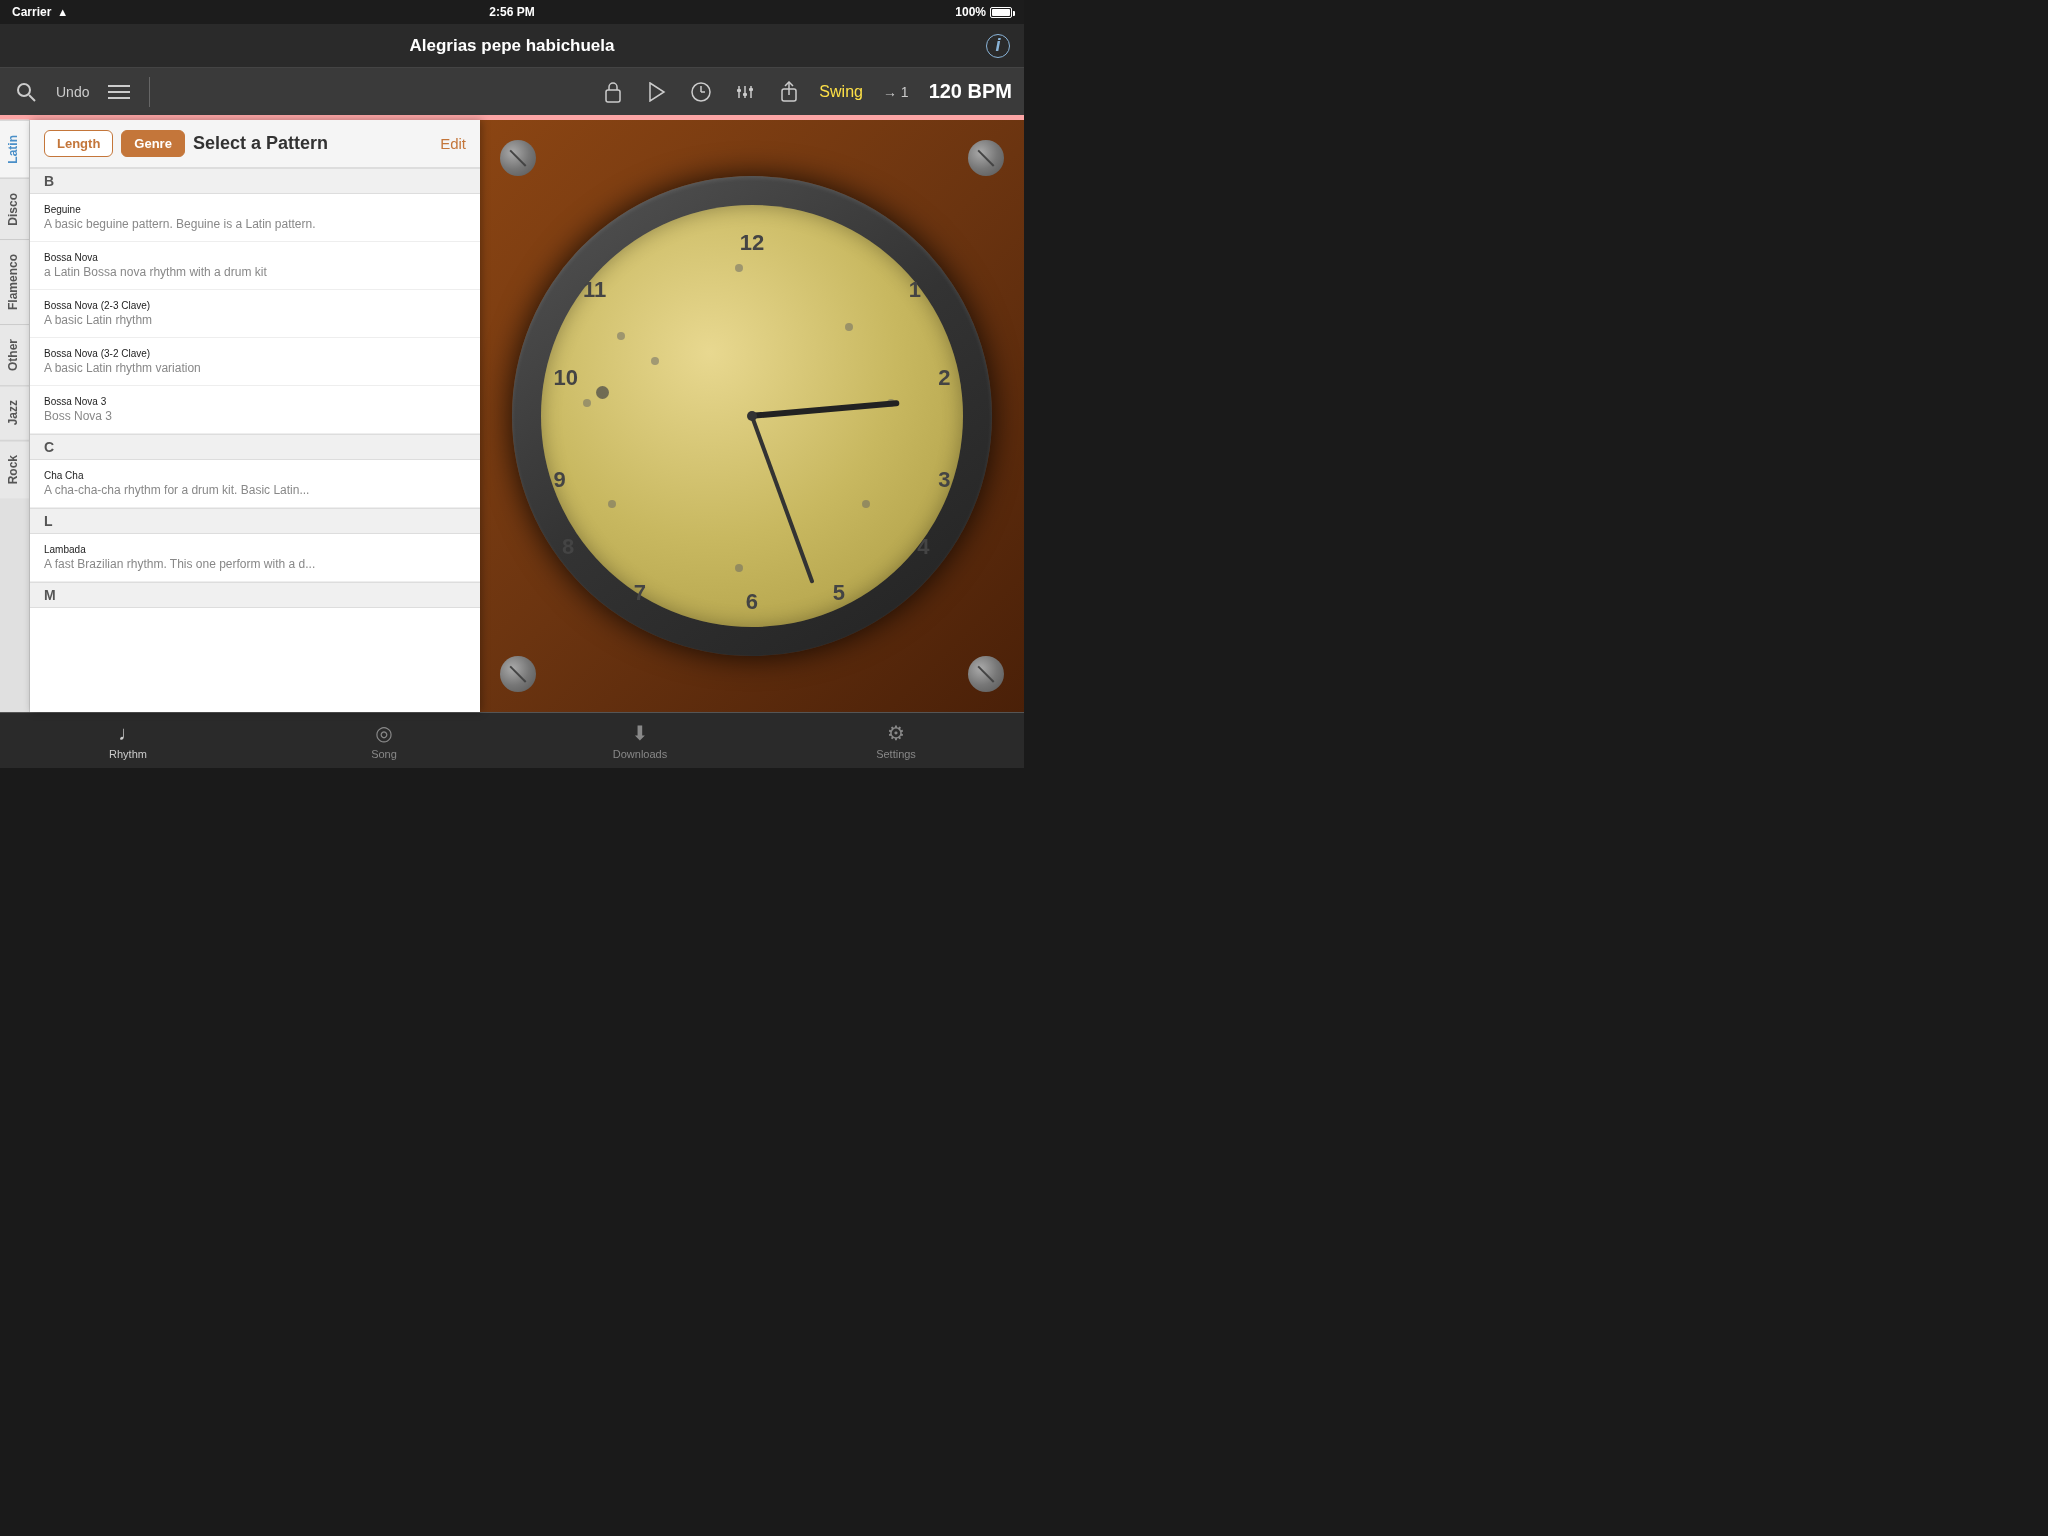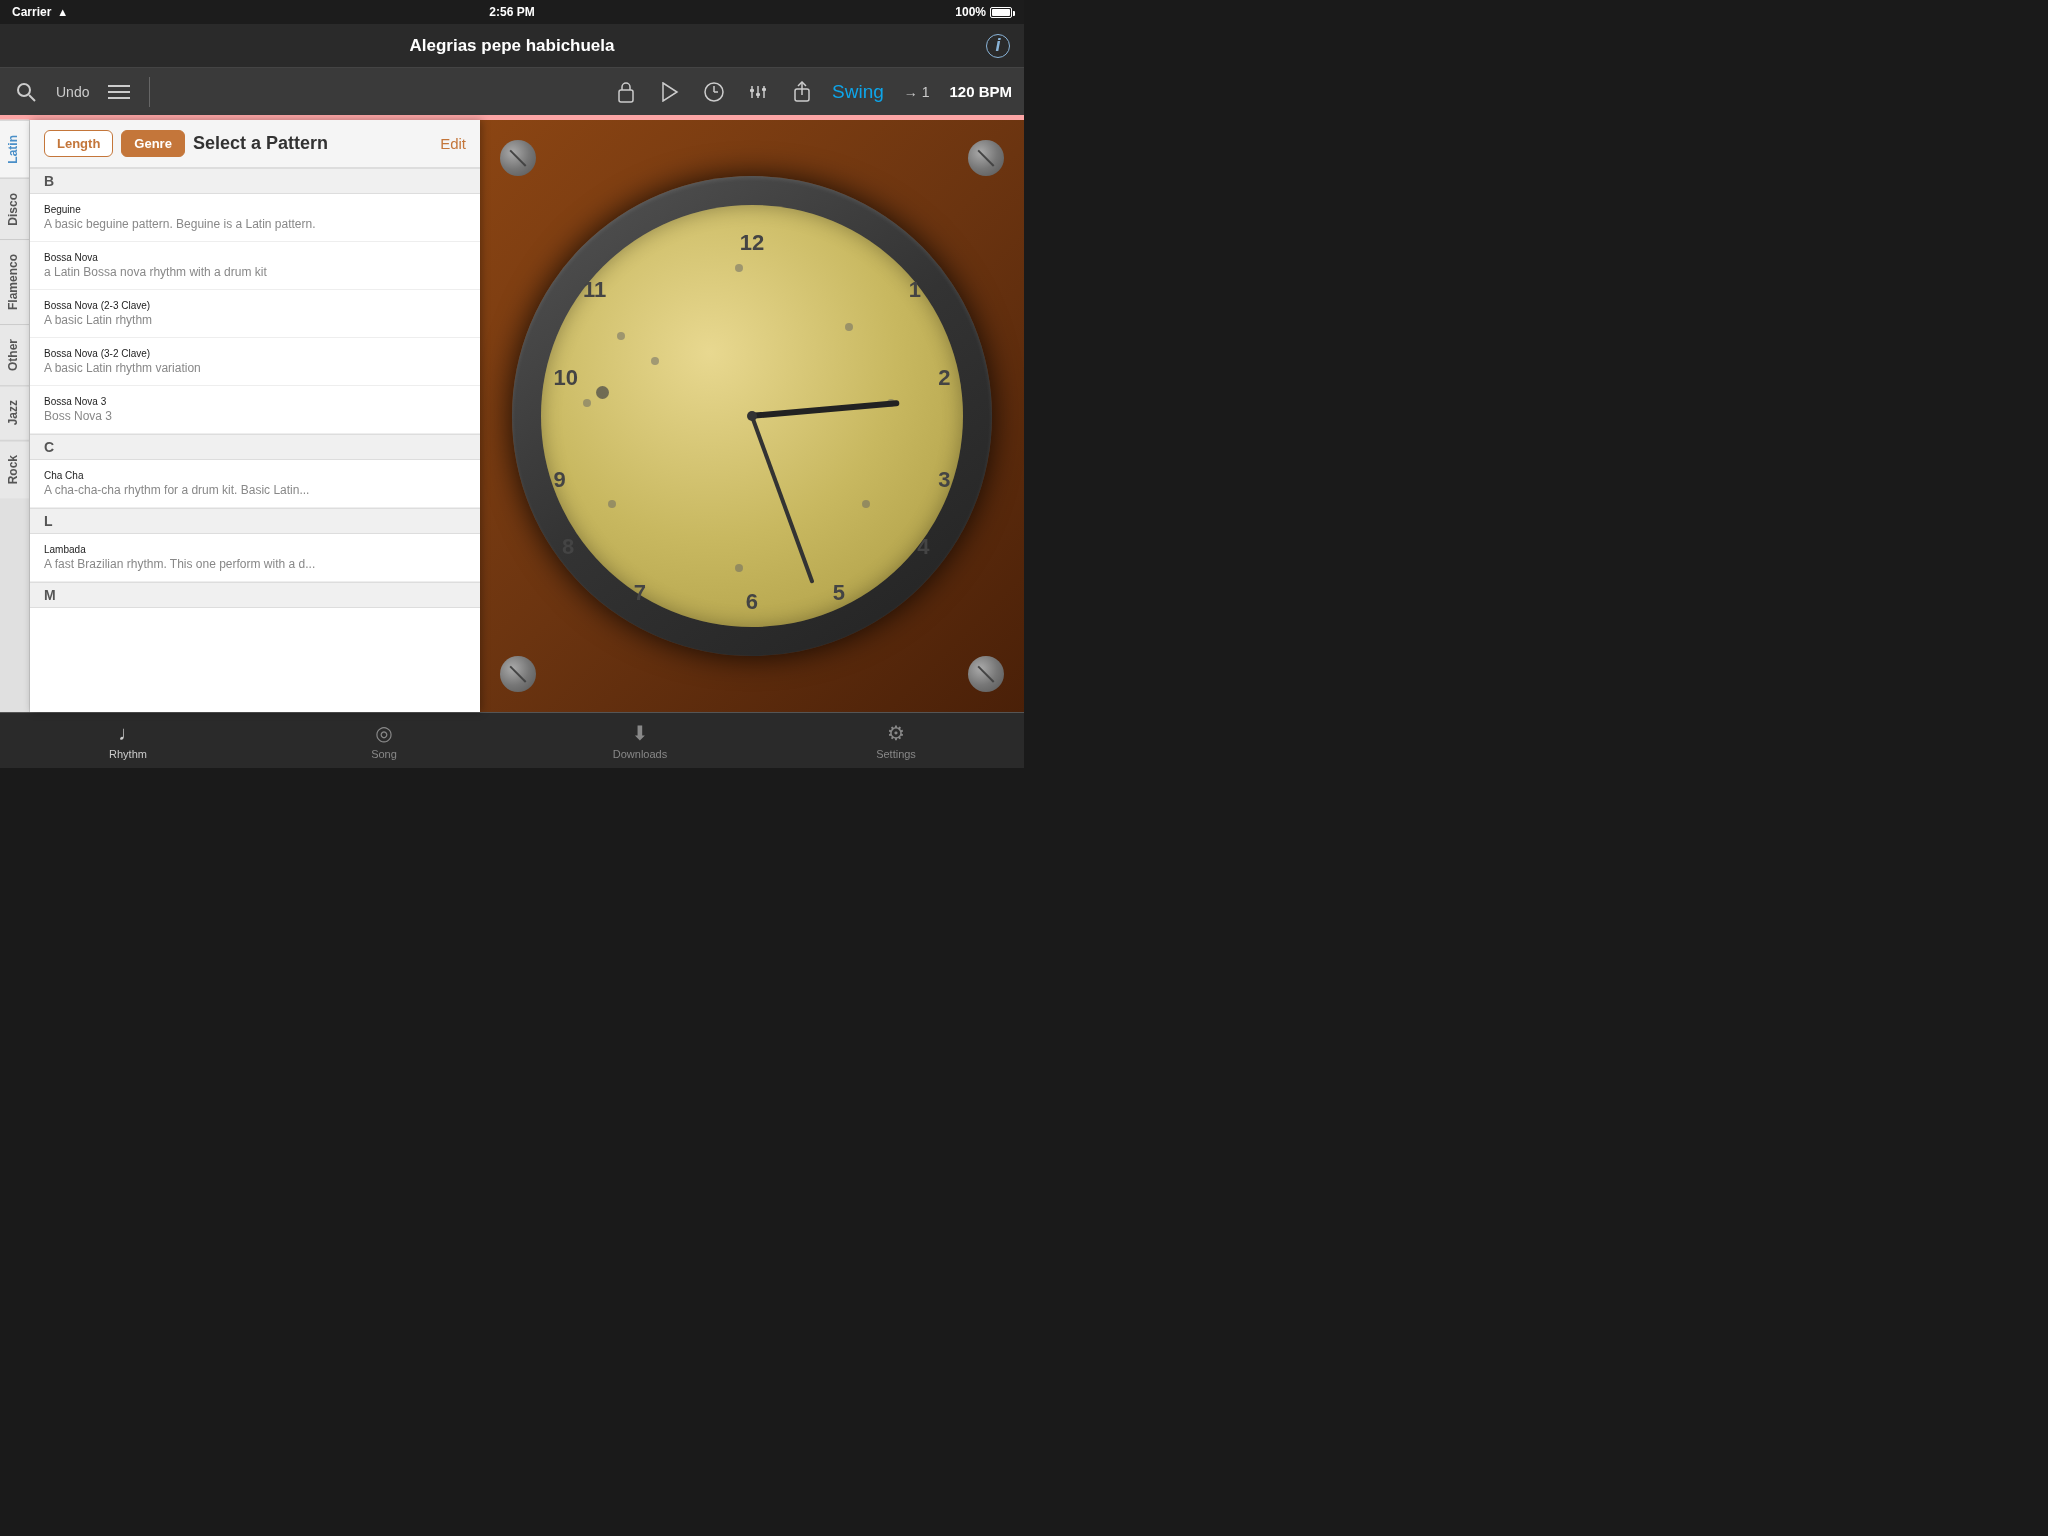--- a/index.html
+++ b/index.html
@@ -89,23 +89,23 @@
       font-size: 14px;
       color: #ccc;
     }
     .toolbar-divider {
       width: 1px; height: 30px; background: #666;
     }
     .toolbar-spacer { flex: 1; }
     .toolbar-right {
       display: flex; align-items: center; gap: 20px;
     }
-    .swing-label { color: #0ea5e9; font-size: 19px; }
+    .swing-label { color: #fde047; font-size: 16px; }
     .arrow-label { color: #ccc; font-size: 14px; }
-    .bpm-label { color: white; font-size: 15px; font-weight: 600; }
+    .bpm-label { color: white; font-size: 20px; font-weight: 600; }
 
     
     #main {
       display: flex;
       height: calc(768px - 24px - 44px - 52px - 56px);
       position: relative;
     }
 
     
     #sidebar {

